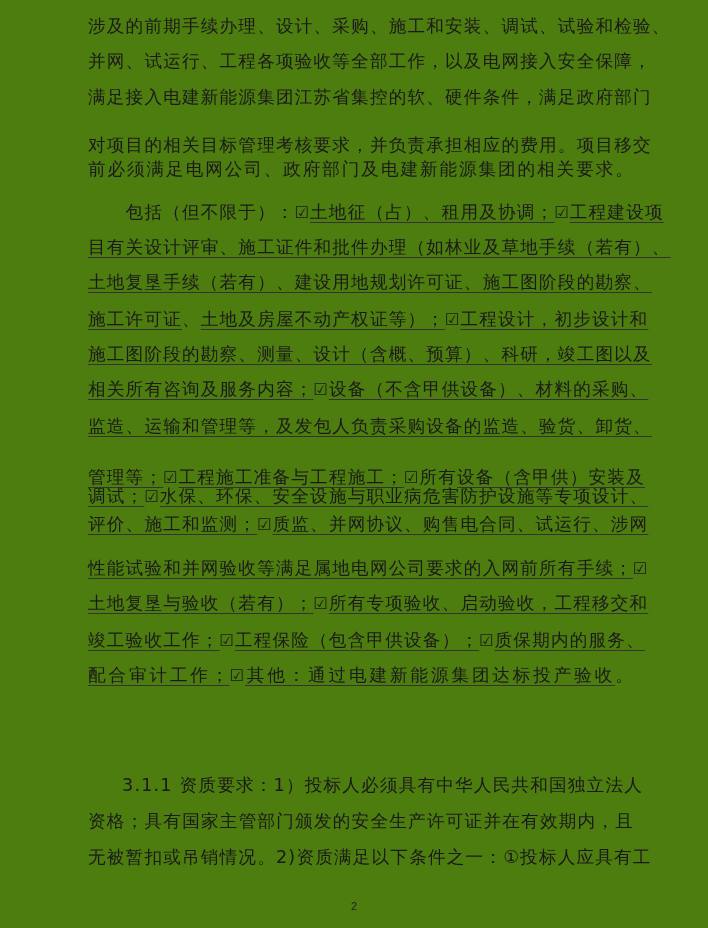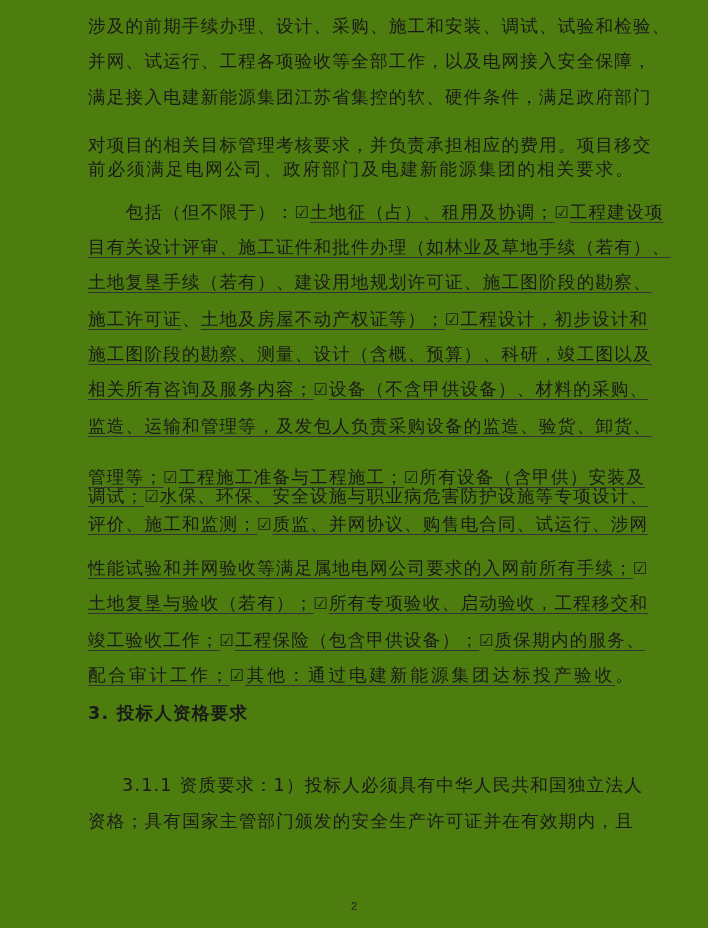--- a/index.html
+++ b/index.html
@@ -79,20 +79,20 @@
       <div class="line justify" style="top: 413px;"><span class="u">监造、运输和管理等，及发包人负责采购设备的监造、验货、卸货、</span></div>
       <div class="line justify" style="top: 464px;"><span class="u">管理等；</span><span class="cb">☑</span><span class="u">工程施工准备与工程施工；</span><span class="cb">☑</span><span>所有</span><span class="u">设备（含甲供）安装及</span></div>
       <div class="line justify" style="top: 483px;"><span class="u">调试；</span><span class="cb">☑</span><span class="u">水保、环保、安全设施与职业病危害防护设施等专项设计、</span></div>
       <div class="line justify" style="top: 511px;"><span class="u">评价、施工和监测；</span><span class="cb">☑</span><span class="u">质监、并网协议、购售电合同、试运行、涉网</span></div>
       <div class="line justify" style="top: 555px;"><span class="u">性能试验和并网验收等满足属地电网公司要求的入网前所有手续；</span><span class="cb">☑</span></div>
       <div class="line justify" style="top: 590px;"><span class="u">土地复垦与验收（若有）；</span><span class="cb">☑</span><span class="u">所有专项验收、启动验收，工程移交和</span></div>
       <div class="line justify" style="top: 627px;"><span class="u">竣工验收工作；</span><span class="cb">☑</span><span class="u">工程保险（包含甲供设备）；</span><span class="cb">☑</span><span class="u">质保期内的服务、</span></div>
       <div class="line justify" style="top: 662px;"><span class="u">配合审计工作；</span><span class="cb">☑</span><span class="u">其他：通过电建新能源集团达标投产验收</span><span>。</span></div>
     </div>
 
-  <div class="line heading" style="top:700px; left:88px;">3. 投标人资格要求</div>
 
 
   <div class="line justify" style="top:772px; left:122px; width:512px;">3.1.1 资质要求：1）投标人必须具有中华人民共和国独立法人</div>
   <div class="line justify" style="top:808px;">资格；具有国家主管部门颁发的安全生产许可证并在有效期内，且</div>
+  <div class="line justify" style="top:844px;">无被暂扣或吊销情况。2)资质满足以下条件之一：①投标人应具有工</div>
 
   <div class="page-number">2</div>
 </div>
 
 </body></html>

